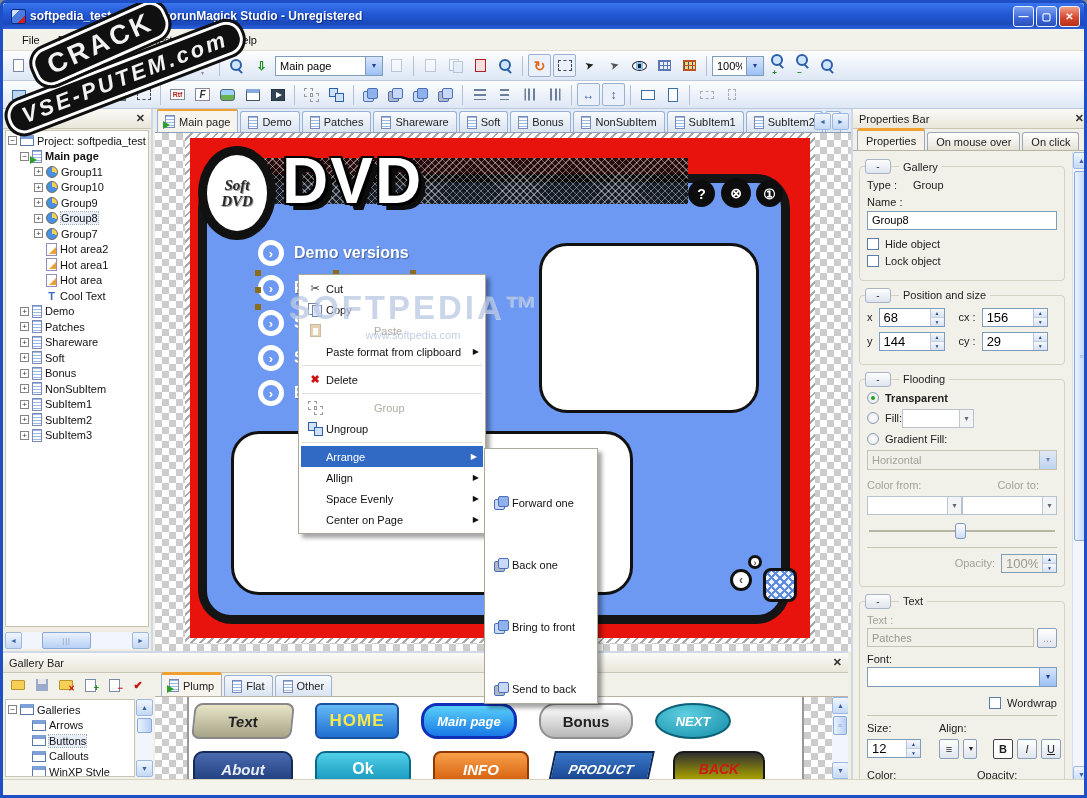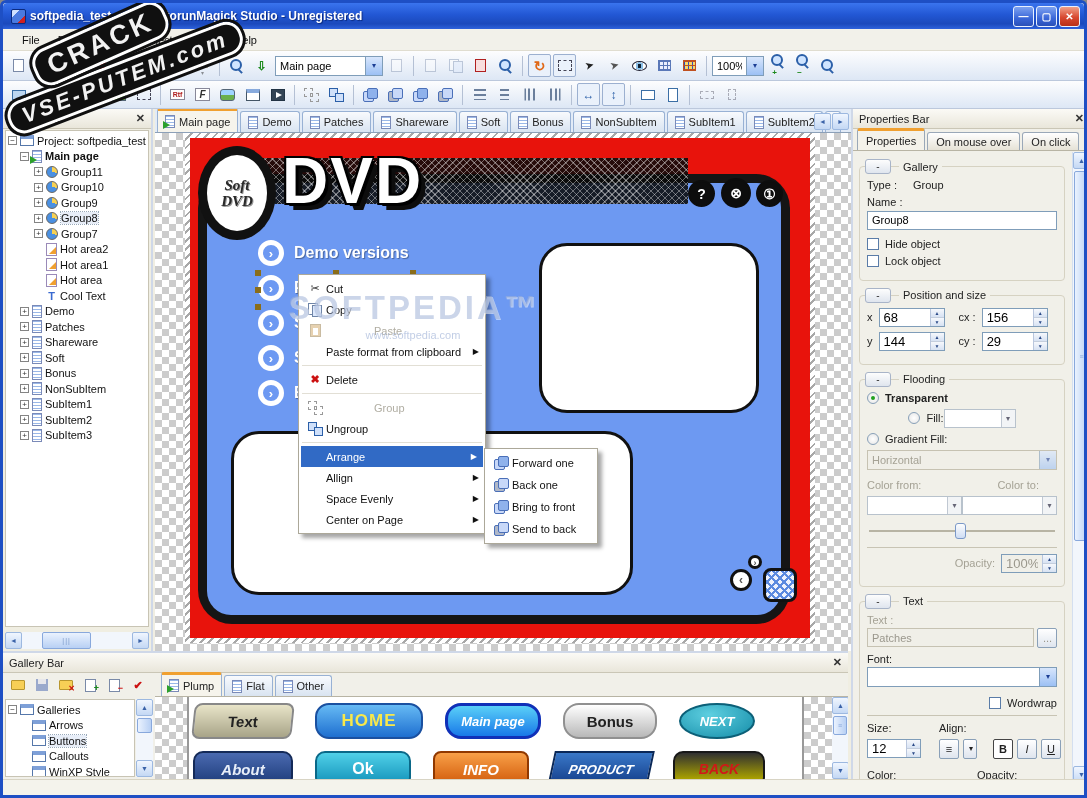--- a/index.html
+++ b/index.html
@@ -179,21 +179,21 @@
   .ctx { position:absolute; left:295px; top:271px; width:188px; background:#fff; border:1px solid #aca899;
     box-shadow:4px 4px 4px rgba(0,0,0,.35); z-index:50; padding:3px 0; font-size:11px; }
   .ctx-item { display:flex; align-items:center; height:21px; padding:0 4px 0 5px; position:relative; color:#111; }
   .ctx-ic { width:22px; min-width:22px; display:grid; place-items:center; }
   .ctx-item.disabled { color:#b0ada2;gap:48px; }
   .ctx-item.sel { background:#316ac5; color:#fff; margin:0 2px; padding-left:3px; }
   .ctx-sep { height:1px; background:#e2dfd5; margin:3px 3px; }
   .subarrow { position:absolute; right:6px; font-size:8px; }
   .sub { position:absolute; left:481px; top:445px; width:114px; background:#fff; border:1px solid #aca899;
     box-shadow:4px 4px 4px rgba(0,0,0,.35); z-index:55; padding:3px 0; font-size:11px; }
-  .sub .ctx-item { height:22px; }
+  .sub .ctx-item { height:22px;margin-top:40px; }
 
   .spwm { position:absolute; left:285px; top:286px; z-index:60; pointer-events:none; text-align:center; width:250px; }
   .spwm-t { font-size:33px; font-weight:bold; letter-spacing:3px; color:rgba(160,178,215,.55);
     text-shadow:1px 1px 0 rgba(255,255,255,.5); }
   .spwm-u { font-size:11px; color:rgba(160,178,215,.65); margin-top:2px; }
 
   
   .props-bar { position:absolute; left:848px; top:106px; width:239px; height:688px; background:#f1f0e9;
     border-left:2px solid #cfd8e8; }
   .ptabs { display:flex; align-items:flex-end; height:22px; padding-left:4px; border-bottom:1px solid #b8b4a4;
@@ -264,21 +264,21 @@
   .g-white { position:absolute; left:32px; right:44px; top:0; bottom:0; background:#fff;
     border-left:2px solid #999; border-right:2px solid #999; padding:6px 4px; display:flex; flex-wrap:wrap;
     column-gap:22px; row-gap:12px; align-content:flex-start; }
   .g-check-l { position:absolute; left:0; width:32px; top:0; bottom:0; }
   .g-check-r { position:absolute; right:16px; width:28px; top:0; bottom:0; }
   .g-scroll { position:absolute; right:0; width:16px; top:0; bottom:0; background:#f2f6fc; display:flex;
     flex-direction:column; }
   .gbtn { height:36px; display:grid; place-items:center; font-weight:bold; }
   .gb-text { width:100px; background:linear-gradient(#e8e4c8,#a8a488); border:2px solid #888; border-radius:8px;
     color:#222; transform:skewX(-6deg); font-size:15px; }
-  .gb-home { width:108px; background:linear-gradient(#66baf4,#1e6fd0); border:2px solid #1a50a0; border-radius:14px;
+  .gb-home { width:84px; background:linear-gradient(#66baf4,#1e6fd0); border:2px solid #1a50a0; border-radius:6px;
     color:#f8e84a; font-size:17px; letter-spacing:1px; }
   .gb-mainpage { width:96px; background:linear-gradient(#5ad0f8,#1878e8); border:3px solid #1030b8; border-radius:16px;
     color:#fff; font-style:italic; font-size:13px; }
   .gb-bonus { width:94px; background:linear-gradient(#ffffff,#b8b8b8); border:2px solid #909090; border-radius:16px;
     color:#222; font-size:15px; }
   .gb-next { width:76px; background:radial-gradient(ellipse at 40% 30%,#5ecfe0,#148ca8); border:2px solid #0c6078;
     border-radius:50%; color:#fff; font-style:italic; font-size:13px; }
   .gb-about { width:100px; background:linear-gradient(#4a6ab0,#1c3a78); border:2px solid #142a58; border-radius:10px;
     color:#e8eef8; font-style:italic; font-size:15px; }
   .gb-ok { width:96px; background:linear-gradient(#50d0e8,#1090b8); border:2px solid #0a6888; border-radius:10px;
@@ -888,21 +888,21 @@
 
       <div class="sect" style="margin-top:14px">
         <div class="sect-h">
           <span class="collapse-btn">-</span>
           <span class="sect-t">Flooding</span>
         </div>
         <div class="prow" style="font-weight:bold">
           <span class="rb on"></span>
           <span>Transparent</span>
         </div>
-        <div class="prow" style="justify-content:center">
+        <div class="prow" style="justify-content:flex-start">
           <span style="display:flex;align-items:center">
             <span class="rb"></span>
             <span>Fill:</span>
           </span>
           <span class="cdrop">
             <span class="flat"></span>
             <span class="da">▾</span>
           </span>
         </div>
         <div class="prow">

